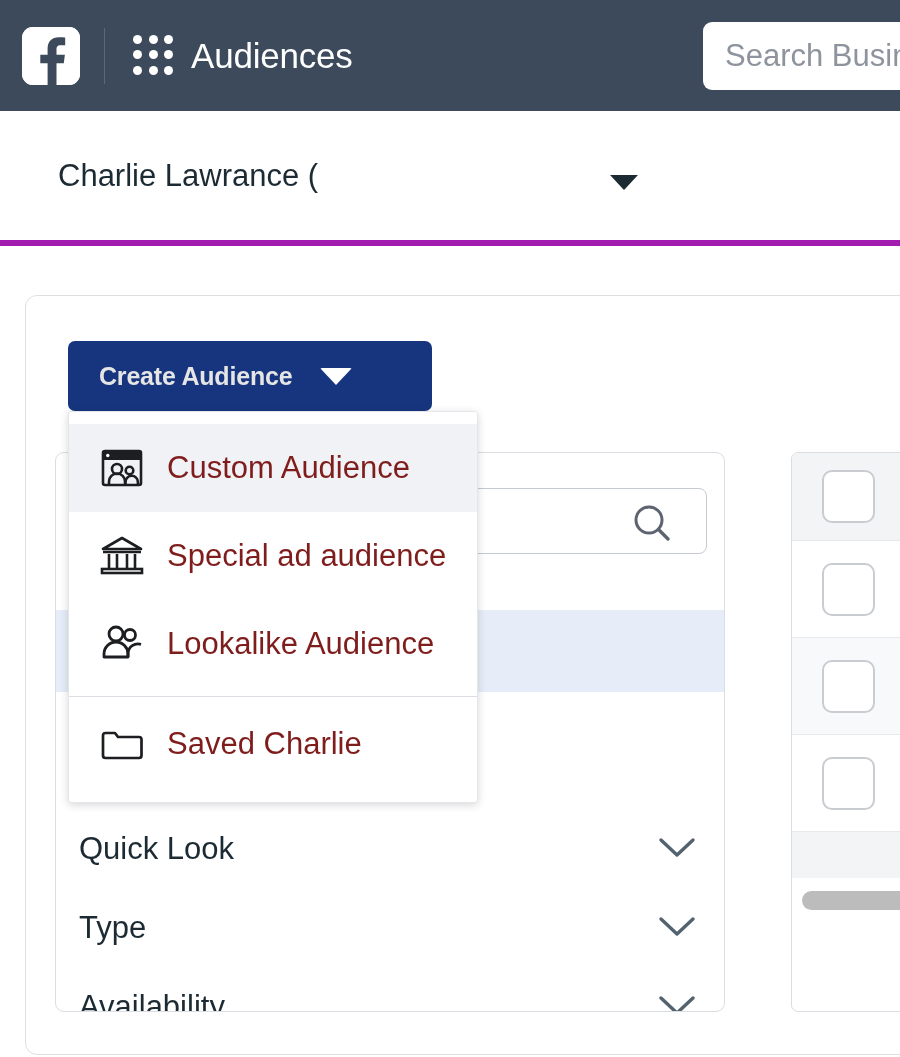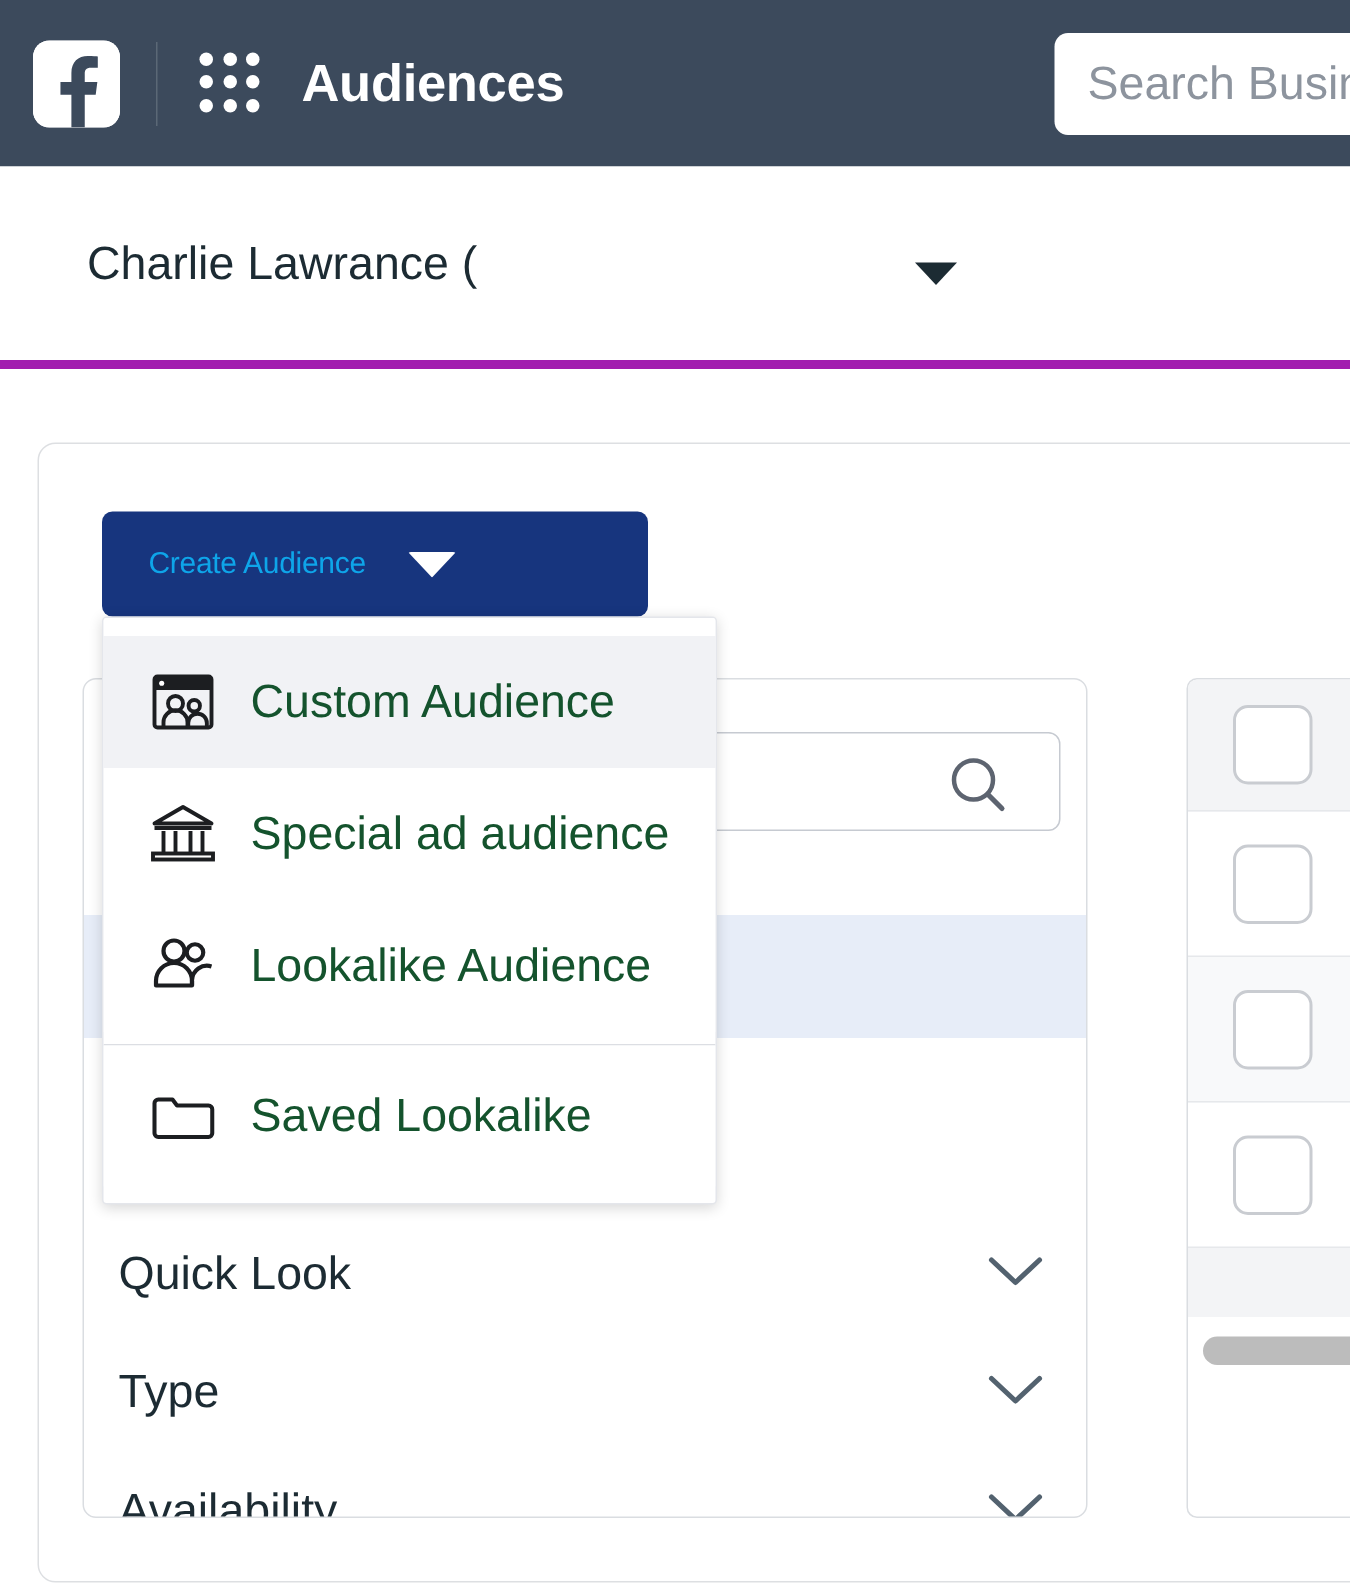--- a/index.html
+++ b/index.html
@@ -41,24 +41,24 @@
     gap: 5px;
     flex: none;
   }
   .grid-icon i {
     display: block;
     width: 9px; height: 9px;
     border-radius: 50%;
     background: #ffffff;
   }
   .nav-title {
-    margin-left: 26px;
+    margin-left: 16px;
     color: #ffffff;
     font-size: 35px;
-    font-weight: 700;
+    font-weight: 400;
     letter-spacing: -0.2px;
     white-space: nowrap;
     flex: none;
   }
   .search-biz {
     position: absolute;
     left: 703px; top: 22px;
     width: 320px; height: 68px;
     background: #ffffff;
     border-radius: 9px;
@@ -110,23 +110,23 @@
     position: absolute;
     left: 68px; top: 341px;
     width: 364px; height: 70px;
     background: #17357e;
     border-radius: 7px;
     display: flex; align-items: center;
     cursor: pointer;
   }
   .create-btn-label {
     margin-left: 31px;
-    color: #0ea5e9;
-    font-size: 20px;
-    font-weight: normal;
+    color: #e5e5e5;
+    font-size: 25px;
+    font-weight: bold;
     letter-spacing: -0.2px;
     white-space: nowrap;
   }
   .create-btn-caret {
     margin-left: 28px;
     width: 0; height: 0;
     border-left: 16px solid transparent;
     border-right: 16px solid transparent;
     border-top: 17px solid #ffffff;
     border-radius: 2px;
@@ -201,21 +201,21 @@
   }
   .menu-item.active { background: #f1f2f5; }
   .menu-item .mi-icon {
     width: 46px; height: 46px;
     flex: none;
     display: flex; align-items: center; justify-content: center;
   }
   .menu-item .mi-label {
     margin-left: 22px;
     font-size: 31px;
-    color: #14532d;
+    color: #7f1d1d;
     white-space: nowrap;
   }
   .menu-sep {
     height: 1px;
     background: #dcdee3;
     margin: 8px 0 0 0;
   }
 
   
   .right-table {
@@ -411,15 +411,15 @@
   </div>
 
   <div class="menu-sep"></div>
 
   <div class="menu-item" style="height:94px;">
     <span class="mi-icon">
       <svg width="46" height="46" viewBox="0 0 46 46" aria-hidden="true">
         <path d="M4 14.5a2.5 2.5 0 0 1 2.5-2.5H16l3 4h21a2.5 2.5 0 0 1 2.5 2.5v16A2.5 2.5 0 0 1 40 37H6.5A2.5 2.5 0 0 1 4 34.5z" fill="none" stroke="#1c1e21" stroke-width="2.7" stroke-linejoin="round"></path>
       </svg>
     </span>
-    <span class="mi-label">Saved Lookalike</span>
+    <span class="mi-label">Saved Charlie</span>
   </div>
 </div>
 
 </body></html>

